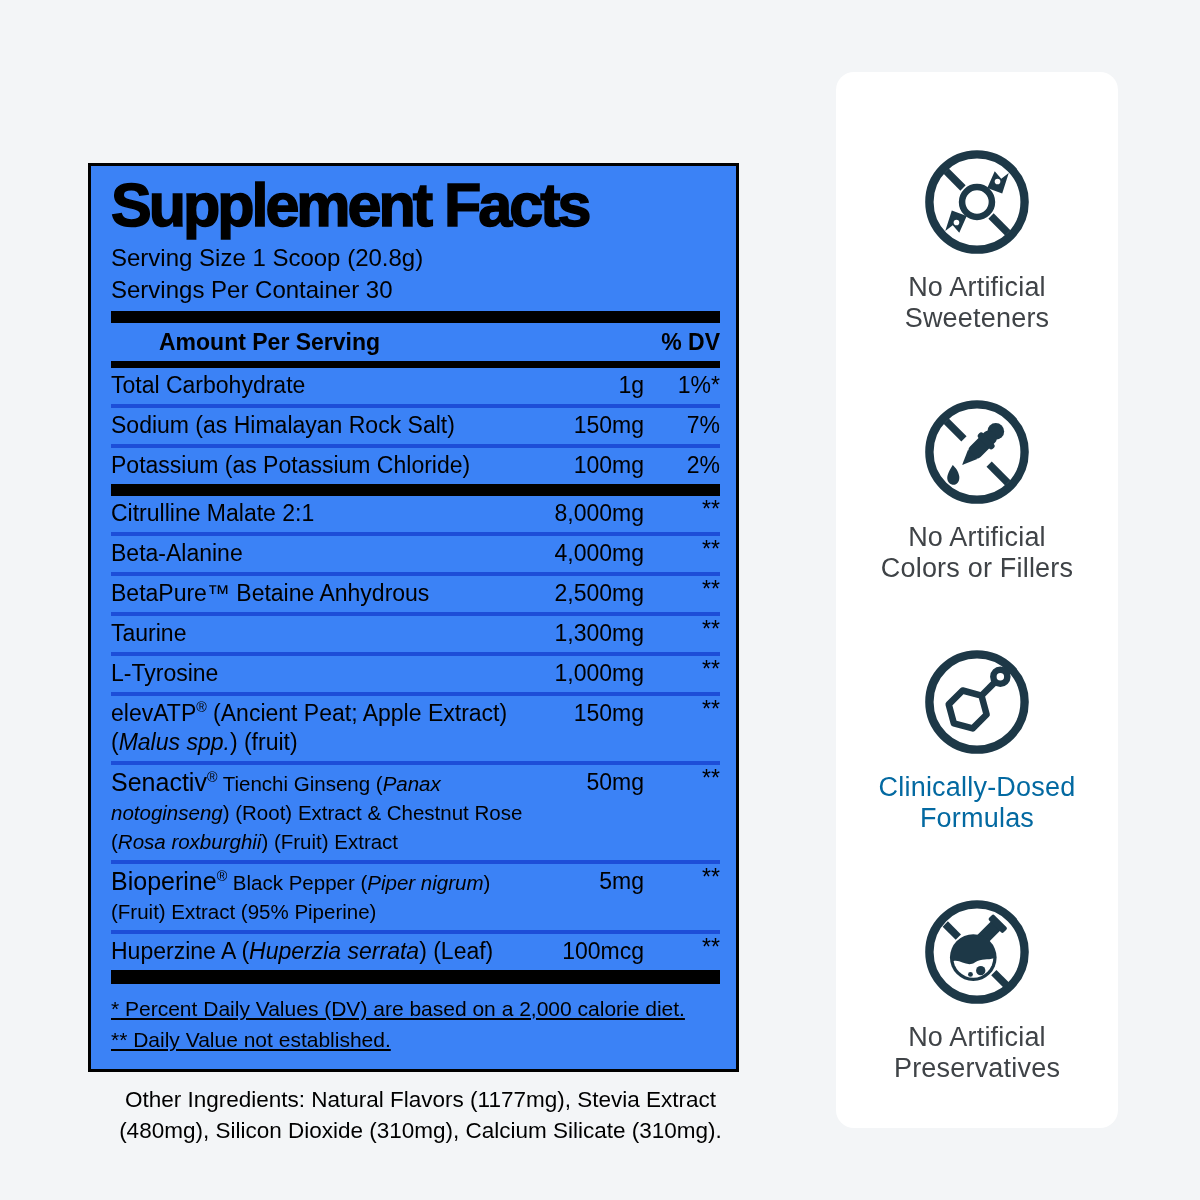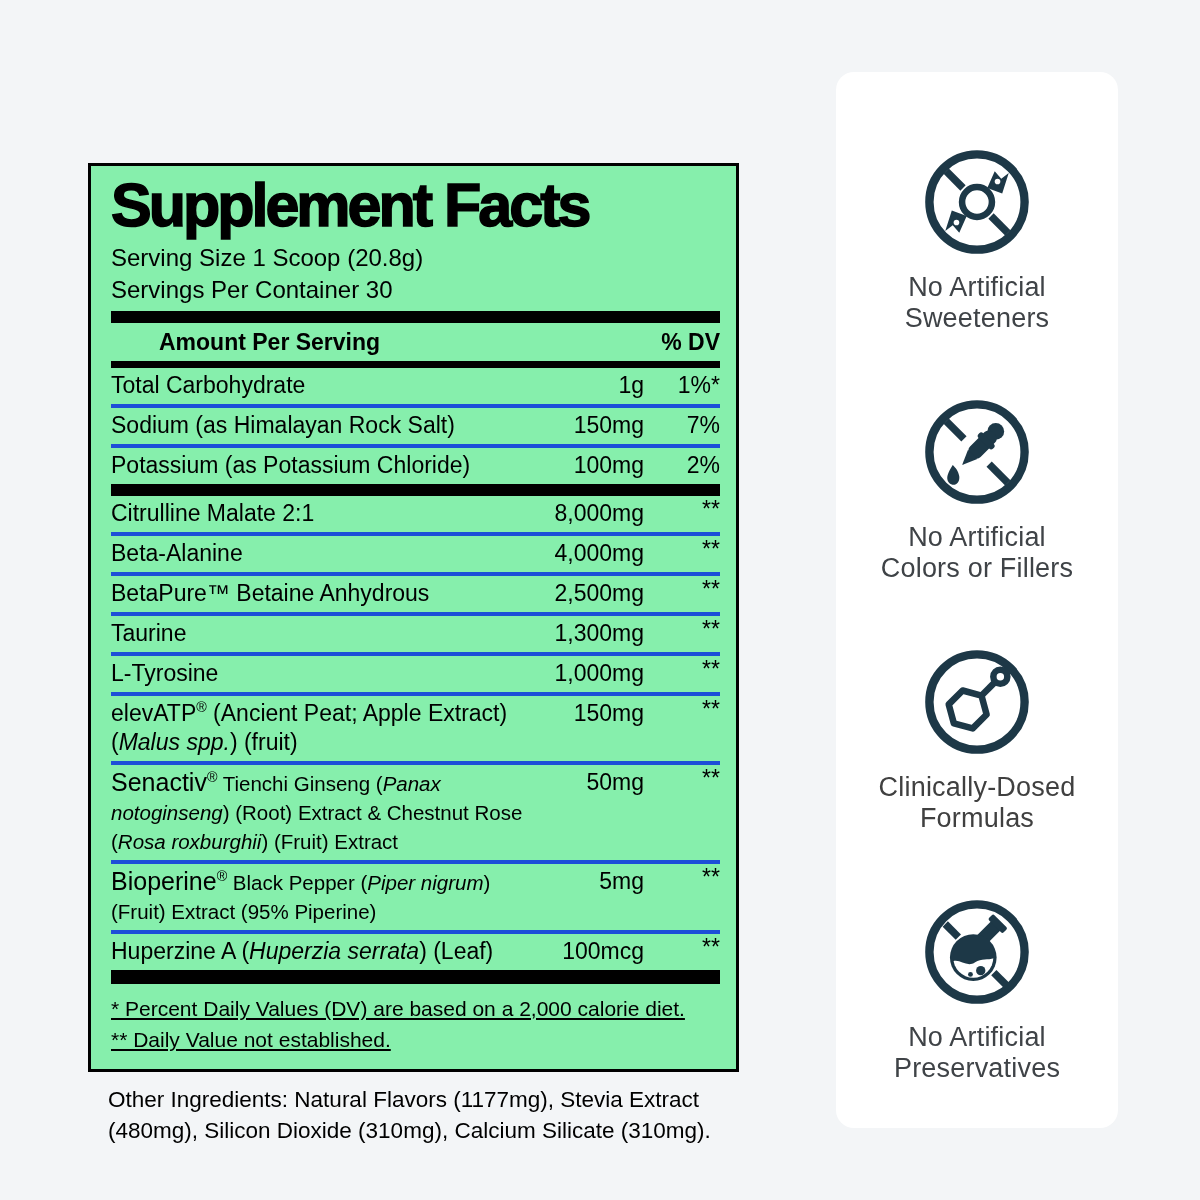--- a/index.html
+++ b/index.html
@@ -5,21 +5,21 @@
   html,body{margin:0;padding:0;}
   body{
     width:1200px;height:1200px;position:relative;overflow:hidden;
     background:#f3f5f7;
     font-family:"Liberation Sans","DejaVu Sans",sans-serif;
     color:#000;
   }
   
   .left-col{position:absolute;left:88px;top:163px;width:651px;}
   .sf-box{
-    background:#86efac;border:3px solid #000;box-sizing:border-box;
+    background:#3b82f6;border:3px solid #000;box-sizing:border-box;
     padding:4px 16px 8px 20px;
   }
   .sf-title{
     font-size:61px;font-weight:bold;letter-spacing:-3px;line-height:66px;
     -webkit-text-stroke:1.5px #000;margin:2px 0 4px 0;white-space:nowrap;
   }
   .sf-serving{font-size:24px;line-height:32px;}
   .bar{background:#000;}
   .bar-lg{height:12px;margin-top:5px;}
   .bar-md{height:7px;}
@@ -33,21 +33,21 @@
   .fname{flex:1;padding-right:6px;}
   .famt{width:100px;text-align:right;white-space:nowrap;}
   .fdv{width:76px;text-align:right;white-space:nowrap;}
   .est{position:relative;top:-4px;font-weight:normal;}
   .it{font-style:italic;}
   .sm{font-size:20.5px;}
   .lg{font-size:25px;}
   .sup{font-size:.62em;vertical-align:super;line-height:0;}
   .sf-footnotes{padding:9px 0 6px 0;font-size:21px;line-height:31px;white-space:nowrap;text-decoration:underline;}
   .other-ing{margin-top:12px;padding-left:20px;font-size:22.5px;line-height:31px;
-    width:645px;box-sizing:border-box;}
+    width:645px;box-sizing:border-box;text-align:center;}
   
   .badges-card{
     position:absolute;left:836px;top:72px;width:282px;height:1056px;
     background:#ffffff;border-radius:18px;box-sizing:border-box;
     display:flex;flex-direction:column;align-items:center;
     padding-top:74px;gap:62px;
   }
   .badge{display:flex;flex-direction:column;align-items:center;gap:14px;}
   .badge-icon{width:112px;height:112px;display:block;color:#1d3847;}
   .badge-caption{font-size:27px;line-height:31px;color:#3f4347;text-align:center;
@@ -188,21 +188,21 @@
     </div>
   </div>
 
   <div class="badge">
     <svg class="badge-icon" viewBox="0 0 120 120" style="color: rgb(29, 56, 71);">
       <circle cx="60" cy="60" r="51" fill="none" stroke="currentColor" stroke-width="9"></circle>
       <polygon points="64.8,53.2 44.6,47.7 29.7,62.6 35.2,82.8 55.4,88.3 70.3,73.4" fill="none" stroke="currentColor" stroke-width="7" stroke-linejoin="round"></polygon>
       <line x1="66" y1="52" x2="79" y2="39" stroke="currentColor" stroke-width="7"></line>
       <circle cx="85" cy="33" r="7.5" fill="none" stroke="currentColor" stroke-width="7"></circle>
     </svg>
-    <div class="badge-caption" style="color: #404040;">
+    <div class="badge-caption" style="color: #0369a1;">
       <div>Clinically-Dosed</div>
       <div>Formulas</div>
     </div>
   </div>
 
   <div class="badge">
     <svg class="badge-icon" viewBox="0 0 120 120" style="color: rgb(29, 56, 71);">
       <defs>
           <clipPath id="fc">
             <circle cx="56" cy="66" r="21.5"></circle>

